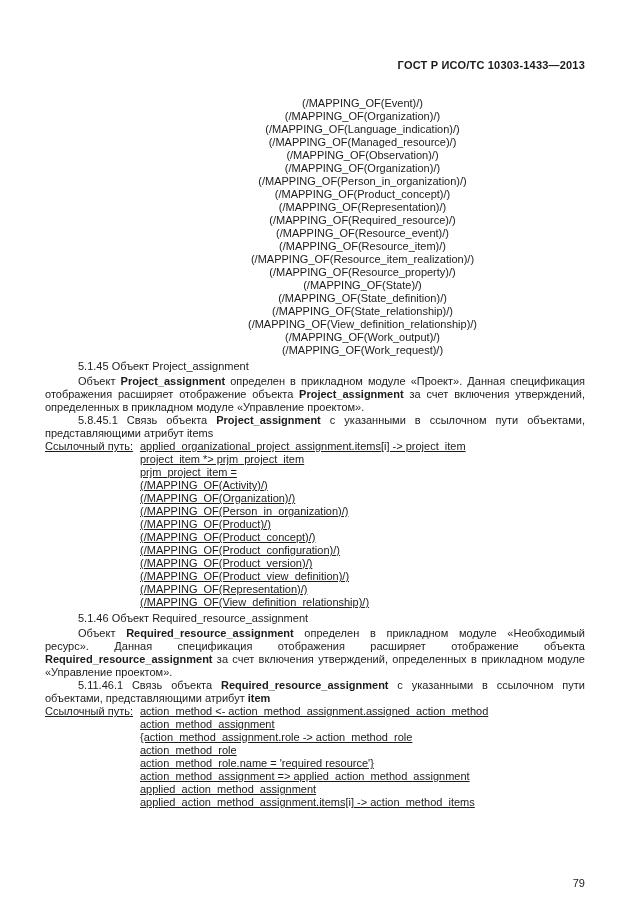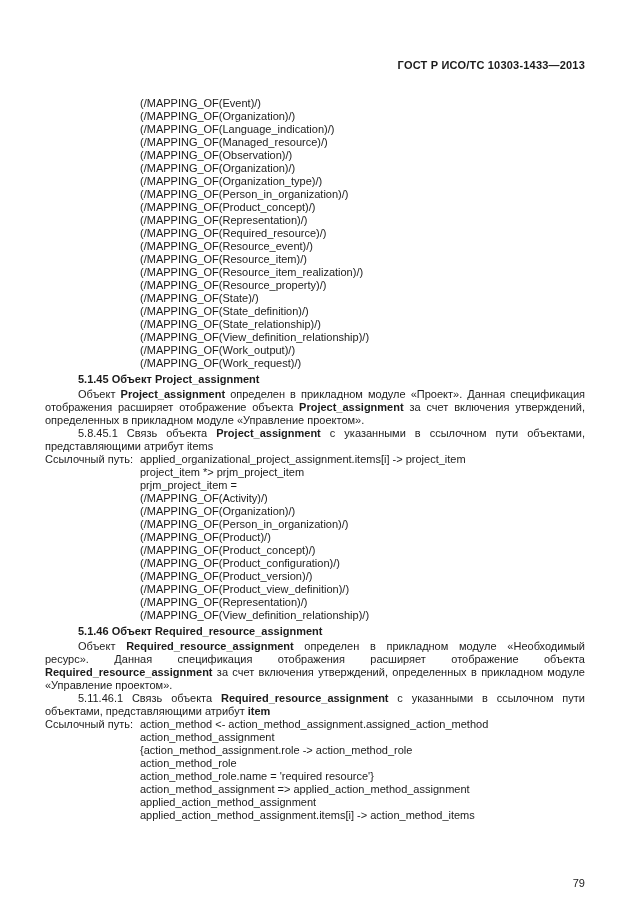--- a/index.html
+++ b/index.html
@@ -25,34 +25,35 @@
     letter-spacing: 0.2px;
   }
   .content {
     position: absolute;
     top: 88px;
     left: 45px;
     width: 540px;
   }
   .code-block { white-space: normal; }
   .code-block div { white-space: pre; overflow: hidden; }
-  .indented { margin-left: 95px; }
+  .indented { margin-left: 95px; text-align: center; }
   .heading {
-    font-weight: bold;
+    font-weight: normal;
     text-indent: 33px;
     margin: 3px 0 2px 0;
   }
   .para {
     text-indent: 33px;
     text-align: justify;
     margin: 0;
   }
   .refpath {
     display: flex;
     align-items: flex-start;
+    text-decoration: underline;
   }
   .refpath-label {
     flex: 0 0 95px;
     width: 95px;
   }
   .refpath .code-block { flex: 1 1 auto; min-width: 0; }
   .page-number {
     position: absolute;
     right: 45px;
     bottom: 32px;
@@ -67,21 +68,20 @@
 
   <div class="content">
 
     <div class="code-block indented">
         <div>(/MAPPING_OF(Event)/)</div>
         <div>(/MAPPING_OF(Organization)/)</div>
         <div>(/MAPPING_OF(Language_indication)/)</div>
         <div>(/MAPPING_OF(Managed_resource)/)</div>
         <div>(/MAPPING_OF(Observation)/)</div>
         <div>(/MAPPING_OF(Organization)/)</div>
-        <div>(/MAPPING_OF(Organization_type)/)</div>
         <div>(/MAPPING_OF(Person_in_organization)/)</div>
         <div>(/MAPPING_OF(Product_concept)/)</div>
         <div>(/MAPPING_OF(Representation)/)</div>
         <div>(/MAPPING_OF(Required_resource)/)</div>
         <div>(/MAPPING_OF(Resource_event)/)</div>
         <div>(/MAPPING_OF(Resource_item)/)</div>
         <div>(/MAPPING_OF(Resource_item_realization)/)</div>
         <div>(/MAPPING_OF(Resource_property)/)</div>
         <div>(/MAPPING_OF(State)/)</div>
         <div>(/MAPPING_OF(State_definition)/)</div>

